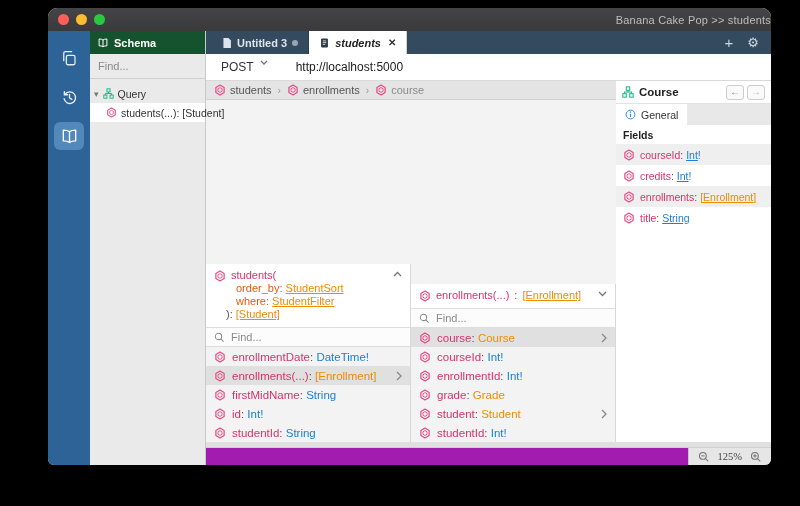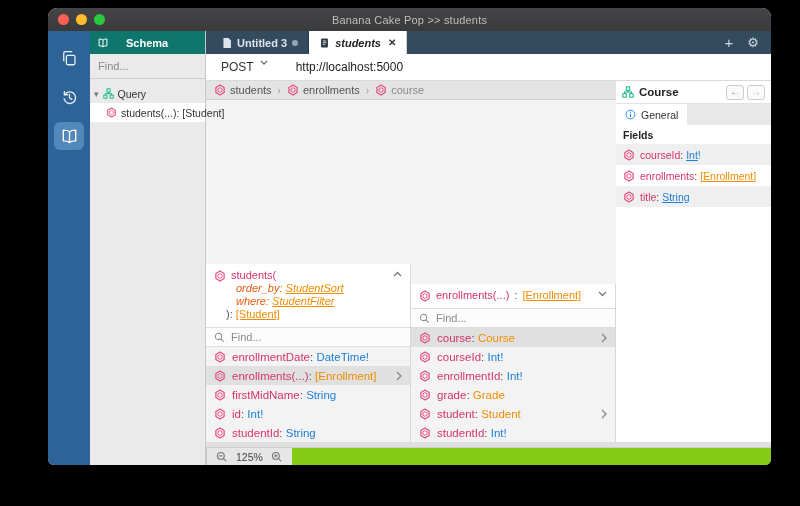--- a/index.html
+++ b/index.html
@@ -5,39 +5,39 @@
   * { box-sizing: border-box; margin: 0; padding: 0; }
   html,body { width:800px; height:506px; background:#000; overflow:hidden;
     font-family:"Liberation Sans", sans-serif; -webkit-font-smoothing:antialiased; }
 
   .window { position:absolute; left:48px; top:8px; width:723px; height:457px;
     border-radius:9px 9px 6px 6px; overflow:hidden; display:flex; flex-direction:column;
     box-shadow:0 10px 30px rgba(0,0,0,.6); background:#f3f3f3; }
 
   
   .titlebar { height:23px; flex:0 0 23px; background:linear-gradient(#454547,#3a3a3c);
-    position:relative; display:flex; align-items:center; justify-content:center; }
+    position:relative; display:flex; align-items:center; justify-content:flex-end; }
   .titlebar .title { font-size:11px; color:#bdbdbd; letter-spacing:.2px; }
   .lights { position:absolute; left:10px; top:0; height:100%; display:flex; align-items:center; gap:7px; }
   .light { width:11px; height:11px; border-radius:50%; }
   .light.r { background:#ff5f57; } .light.y { background:#febc2e; } .light.g { background:#28c840; }
 
   .app-body { flex:1; display:flex; min-height:0; }
 
   
   .activity { width:42px; flex:0 0 42px; background:#2d6396; display:flex; flex-direction:column;
     align-items:center; padding-top:13px; gap:11px; }
   .act-btn { width:30px; height:28px; border-radius:6px; display:flex; align-items:center; justify-content:center; }
   .act-btn.active { background:#5389ba; }
 
   
   .schema { width:116px; flex:0 0 116px; background:#eaeaea; border-right:1px solid #c9c9c9;
     display:flex; flex-direction:column; }
-  .schema-header { height:23px; flex:0 0 23px; background:#0f766e; color:#fff; display:flex;
-    align-items:center; gap:17px; padding:0 7px; font-size:11px; font-weight:bold; }
+  .schema-header { height:23px; flex:0 0 23px; background:#14532d; color:#fff; display:flex;
+    align-items:center; gap:5px; padding:0 7px; font-size:11px; font-weight:bold; }
   .schema-find { height:25px; flex:0 0 25px; border-bottom:1px solid #cfcfcf; display:flex;
     align-items:center; padding:0 8px; font-size:11px; color:#8a8a8a; }
   .tree { padding-top:5px; font-size:10.5px; color:#333; }
   .tree-row { height:19px; display:flex; align-items:center; gap:4px; padding:0 4px; white-space:nowrap; }
   .tree-row.selected { background:#fff; padding-left:16px; }
   .chev { color:#777; font-size:9px; }
 
   
   .main { flex:1; display:flex; flex-direction:column; min-width:0; }
   .tabstrip { height:23px; flex:0 0 23px; background:#344a5f; display:flex; align-items:stretch; padding-left:6px; }
@@ -62,21 +62,21 @@
     display:flex; align-items:center; padding:0 8px; gap:5px; font-size:11px; color:#555; }
   .breadcrumb .sep { color:#999; font-size:10px; padding:0 1px; }
   .breadcrumb .crumb { display:flex; align-items:center; gap:4px; }
   .breadcrumb .crumb:last-child .crumb-label { color:#8a8a8a; }
 
   .cols { flex:1; display:flex; min-height:0;align-items:flex-end; }
   .fcol { flex:1; background:#f3f3f3; border-right:1px solid #d8d8d8; display:flex; flex-direction:column; min-width:0; }
   .col-header { background:#fff; border-bottom:1px solid #ddd; padding:5px 8px 6px 8px; font-size:11px;
     line-height:13px; position:relative; }
   .col-header .hline { display:flex; align-items:center; gap:5px; white-space:nowrap; }
-  .col-header .indent { padding-left:22px;font-style:italic; }
+  .col-header .indent { padding-left:22px; }
   .fname { color:#d6336c; }
   .argname { color:#e8590c; }
   .tlink { color:#f08c00; text-decoration:underline; }
   .punct { color:#555; }
   .collapse { position:absolute; right:8px; top:7px; }
   .col-find { height:19px; flex:0 0 19px; background:#fcfcfc; border-bottom:1px solid #ddd;
     display:flex; align-items:center; gap:6px; padding:0 8px; font-size:11px; color:#8a8a8a; }
   .frow { height:19px; display:flex; align-items:center; gap:6px; padding:0 8px; font-size:11.5px; white-space:nowrap; }
   .frow.selected { background:#e0e0e0; }
   .frow .ftype.scalar { color:#1c7ed6; }
@@ -98,22 +98,22 @@
   .insp-section { height:19px; flex:0 0 19px; display:flex; align-items:center; padding:0 7px;
     font-size:10.5px; font-weight:bold; color:#222; }
   .irow { height:21px; display:flex; align-items:center; gap:5px; padding:0 7px; font-size:10.5px; white-space:nowrap; }
   .irow:nth-child(odd) { background:#efefef; }
   .itype.scalar { color:#1c7ed6; text-decoration:underline; }
   .itype.object { color:#f08c00; text-decoration:underline; }
   .isuffix.scalar { color:#1c7ed6; } .isuffix.object { color:#f08c00; }
 
   
   .gap { height:5px; flex:0 0 5px; background:#e0e0e0; }
-  .footer { height:18px; flex:0 0 18px; background:#84cc16; border-top:1px solid #cfcfcf;
-    display:flex; align-items:stretch; }
+  .footer { height:18px; flex:0 0 18px; background:#a21caf; border-top:1px solid #cfcfcf;
+    display:flex; justify-content:flex-end; align-items:stretch;font-family:Liberation Serif, serif; }
   .zoom-cluster { display:flex; align-items:center; gap:8px; padding:0 9px; border-left:1px solid #c6c6c6; background:#e6e6e6; }
   .zoom-level { font-size:10.5px; color:#444; }
 
   svg { display:block; }
 </style>
 </head>
 <body>
 
 <div class="window">
 
@@ -507,20 +507,29 @@
                 </span>
       <span><span class="fname">courseId</span><span class="punct">: </span><span class="itype scalar">Int</span><span class="isuffix scalar">!</span></span>
     </div>
               <div class="irow">
       <span>
   <svg width="12" height="12" viewBox="0 0 14 14" fill="none" stroke="#e64980" stroke-linejoin="round">
     <path d="M7 1.2 11.8 4v6L7 12.8 2.2 10V4Z" stroke-width="1.4"></path>
     <path d="M7 4.2 9.4 5.6v2.8L7 9.8 4.6 8.4V5.6Z" stroke-width="1"></path>
                   </svg>
                 </span>
+      <span><span class="fname">credits</span><span class="punct">: </span><span class="itype scalar">Int</span><span class="isuffix scalar">!</span></span>
+    </div>
+              <div class="irow">
+      <span>
+  <svg width="12" height="12" viewBox="0 0 14 14" fill="none" stroke="#e64980" stroke-linejoin="round">
+    <path d="M7 1.2 11.8 4v6L7 12.8 2.2 10V4Z" stroke-width="1.4"></path>
+    <path d="M7 4.2 9.4 5.6v2.8L7 9.8 4.6 8.4V5.6Z" stroke-width="1"></path>
+                  </svg>
+                </span>
       <span><span class="fname">enrollments</span><span class="punct">: </span><span class="itype object">[Enrollment]</span><span class="isuffix object"></span></span>
     </div>
               <div class="irow">
       <span>
   <svg width="12" height="12" viewBox="0 0 14 14" fill="none" stroke="#e64980" stroke-linejoin="round">
     <path d="M7 1.2 11.8 4v6L7 12.8 2.2 10V4Z" stroke-width="1.4"></path>
     <path d="M7 4.2 9.4 5.6v2.8L7 9.8 4.6 8.4V5.6Z" stroke-width="1"></path>
                   </svg>
                 </span>
       <span><span class="fname">title</span><span class="punct">: </span><span class="itype scalar">String</span><span class="isuffix scalar"></span></span>

